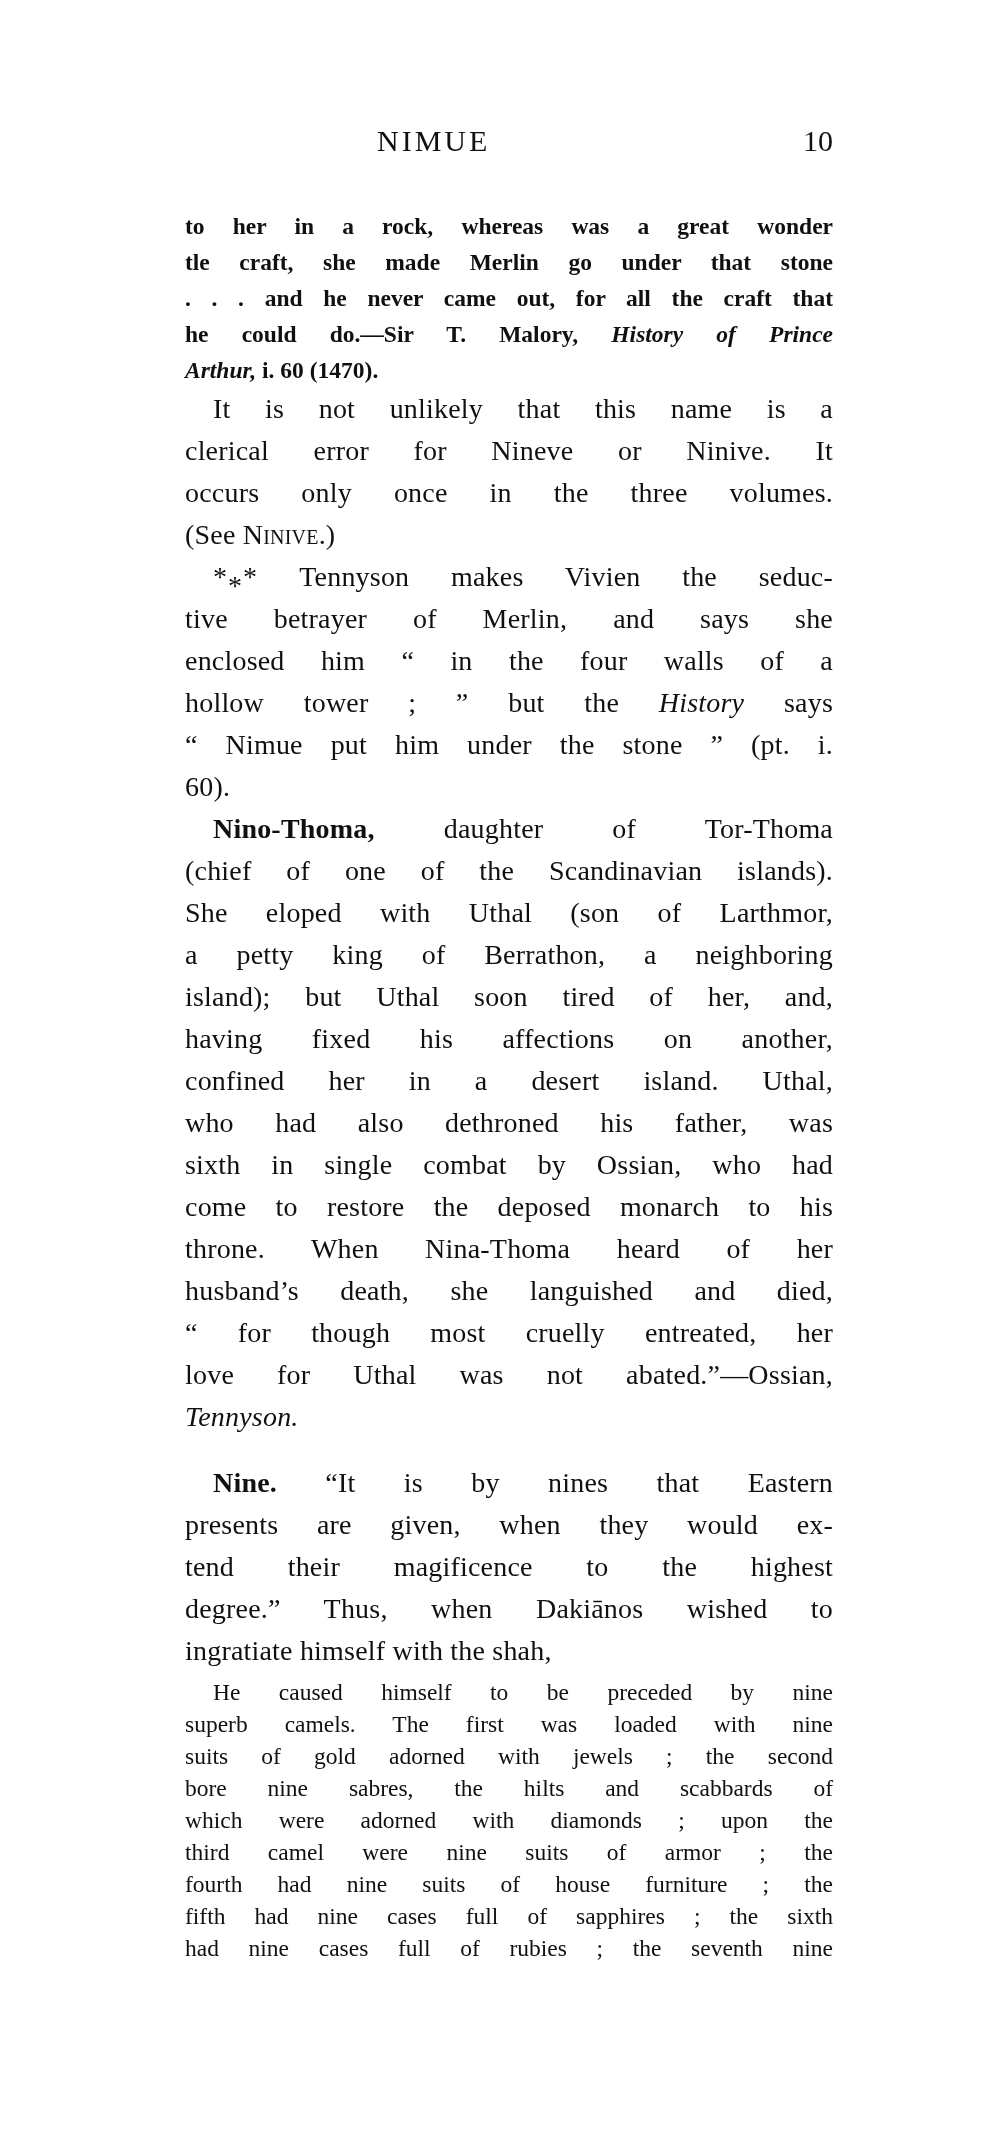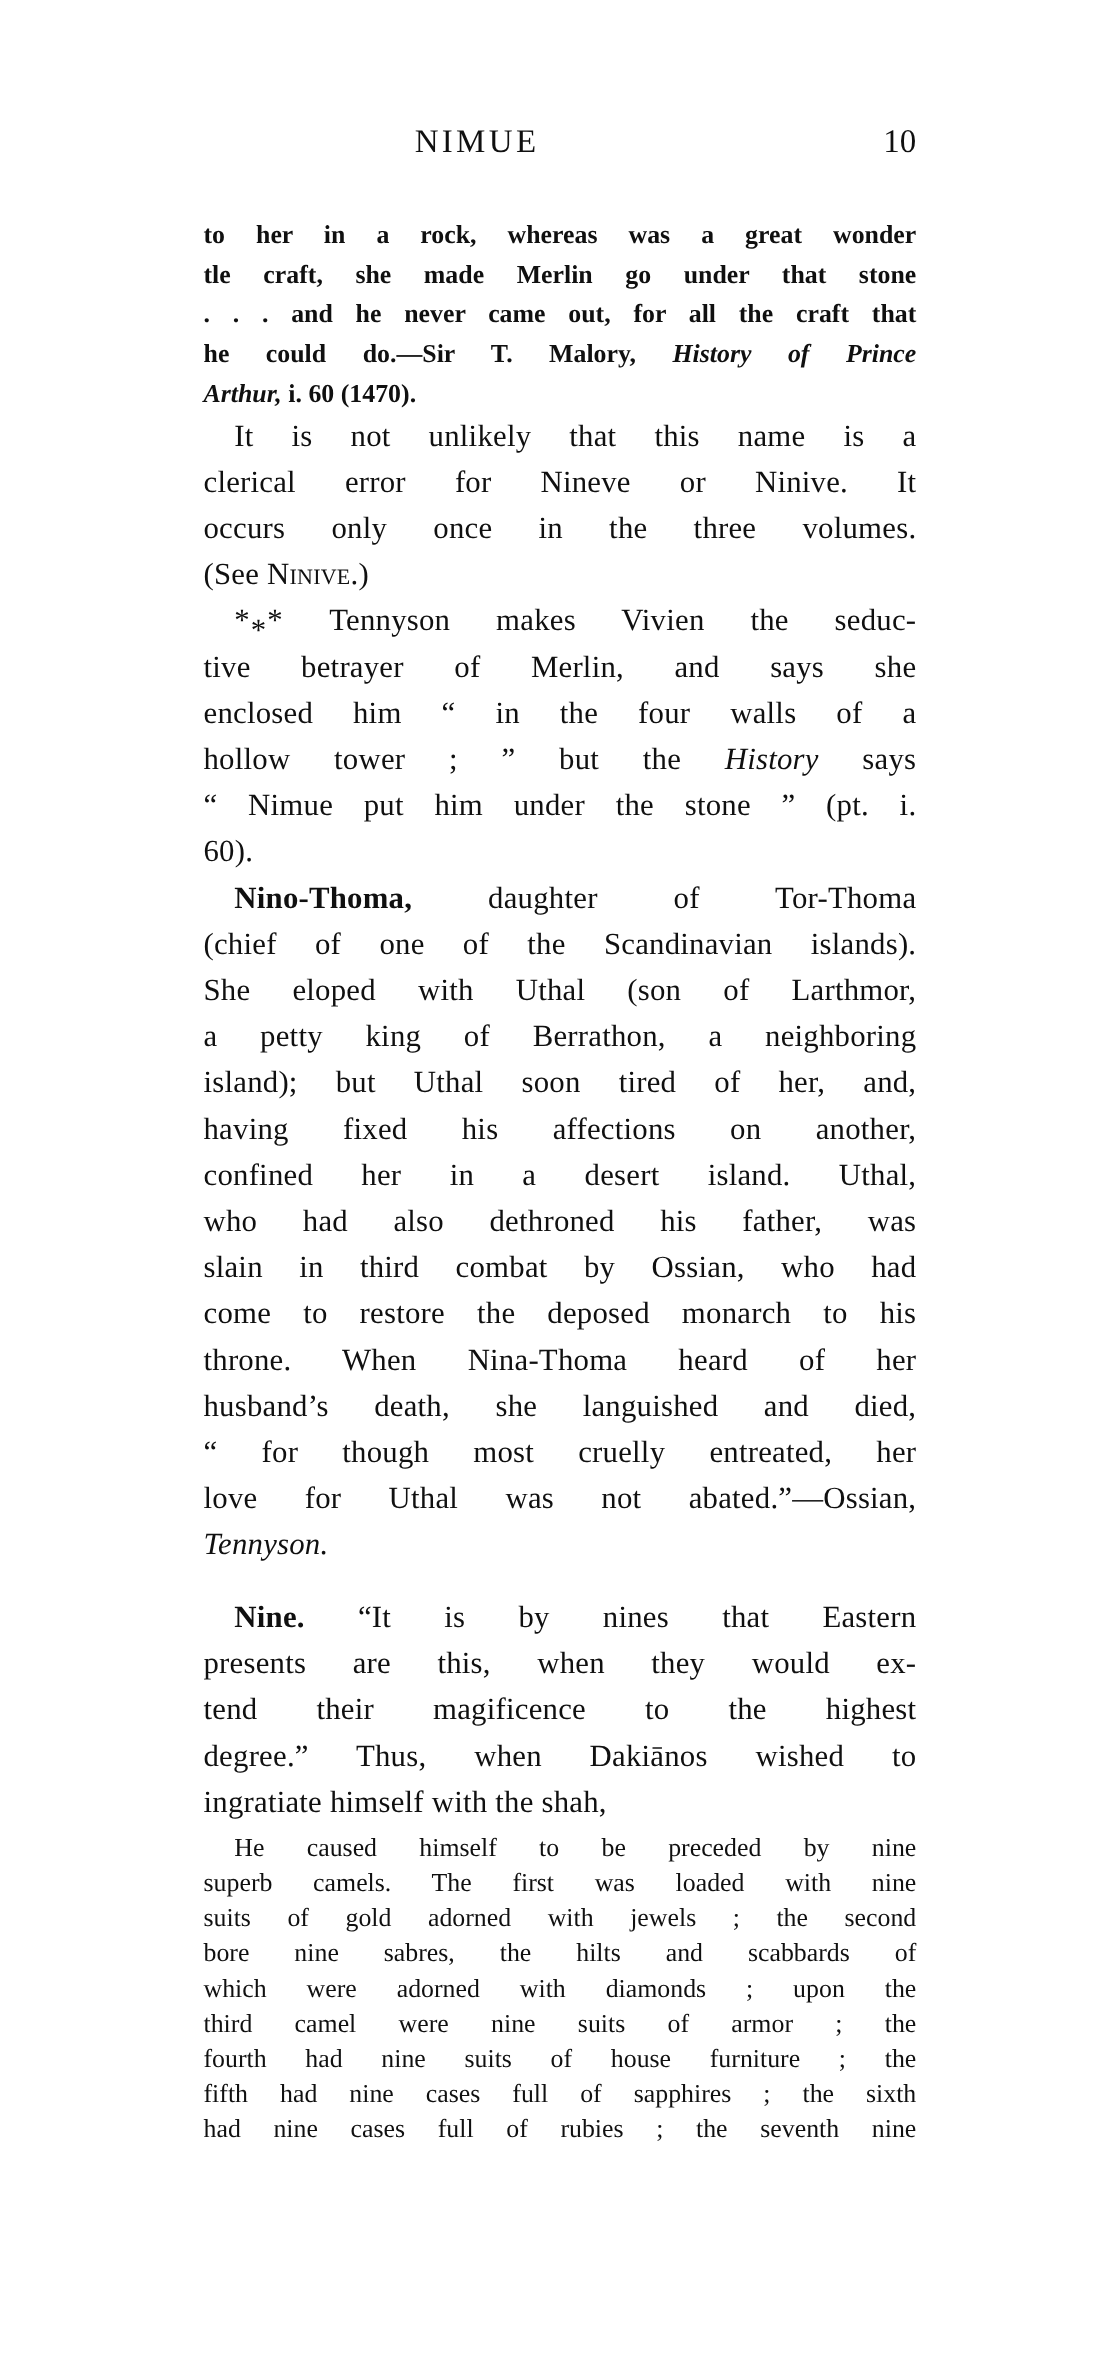--- a/index.html
+++ b/index.html
@@ -6,21 +6,21 @@
   .page {
     position:relative;
     width:1000px; height:2155px;
     background:#ffffff;
     color:#101010;
     font-family:"Liberation Serif", serif;
     overflow:hidden;
   }
   .content {
     position:absolute;
-    left:185px; top:0;
+    left:185px; top:12px;
     width:648px;
   }
   .running-head {
     display:flex;
     align-items:baseline;
     margin-top:112px;
     font-size:30px;
     line-height:34px;
   }
   .running-head .title { margin-left:192px; letter-spacing:3px; }
@@ -87,32 +87,32 @@
 
     <p class="bodytype p4">
       <span class="line indent"><b class="head">Nino-Thoma,</b><span> daughter of Tor-Thoma</span></span>
       <span class="line">(chief of one of the Scandinavian islands).</span>
       <span class="line">She eloped with Uthal (son of Larthmor,</span>
       <span class="line">a petty king of Berrathon, a neighboring</span>
       <span class="line">island); but Uthal soon tired of her, and,</span>
       <span class="line">having fixed his affections on another,</span>
       <span class="line">confined her in a desert island.  Uthal,</span>
       <span class="line">who had also dethroned his father, was</span>
-      <span class="line">slain in third combat by Ossian, who had</span>
+      <span class="line">sixth in single combat by Ossian, who had</span>
       <span class="line">come to restore the deposed monarch to his</span>
       <span class="line">throne.  When Nina-Thoma heard of her</span>
       <span class="line">husband’s death, she languished and died,</span>
       <span class="line">“ for though most cruelly entreated, her</span>
       <span class="line">love for Uthal was not abated.”—Ossian,</span>
       <span class="line last"><i>Tennyson.</i></span>
     </p>
 
     <p class="bodytype p5">
       <span class="line indent"><b class="head">Nine.</b><span> “It is by nines that Eastern</span></span>
-      <span class="line">presents are this, when they would ex-</span>
+      <span class="line">presents are given, when they would ex-</span>
       <span class="line">tend their magificence to the highest</span>
       <span class="line">degree.”  Thus, when Dakiānos wished to</span>
       <span class="line last">ingratiate himself with the shah,</span>
     </p>
 
     <p class="smalltype p6">
       <span class="line indent">He caused himself to be preceded by nine</span>
       <span class="line">superb camels.  The first was loaded with nine</span>
       <span class="line">suits of gold adorned with jewels ; the second</span>
       <span class="line">bore nine sabres, the hilts and scabbards of</span>

